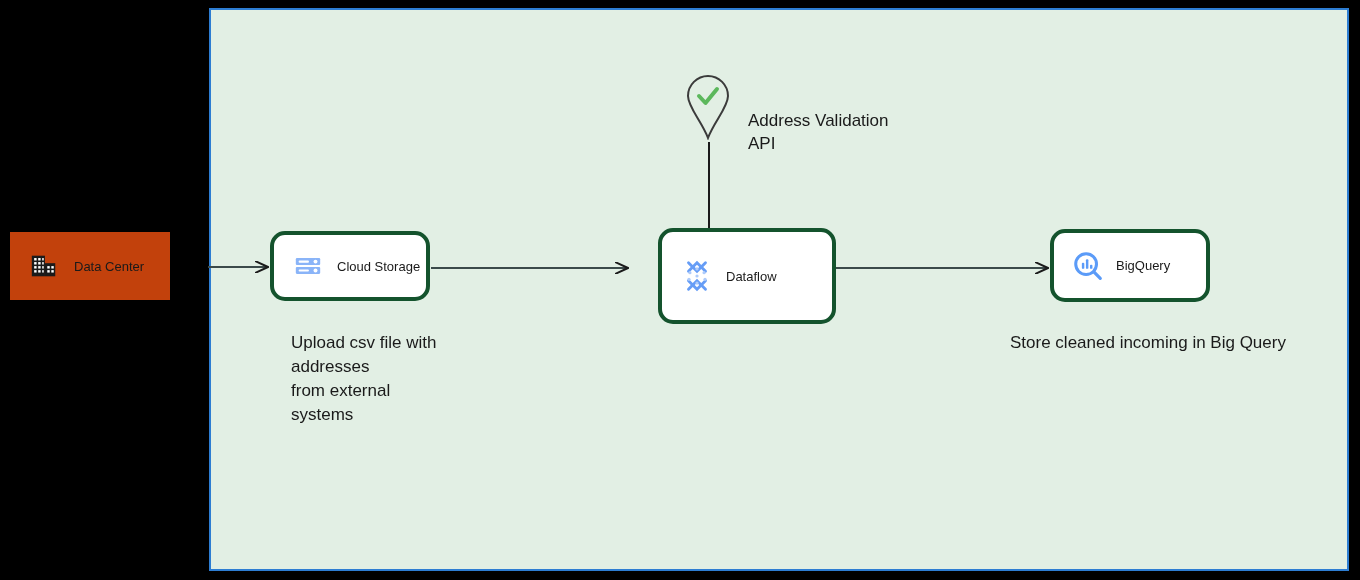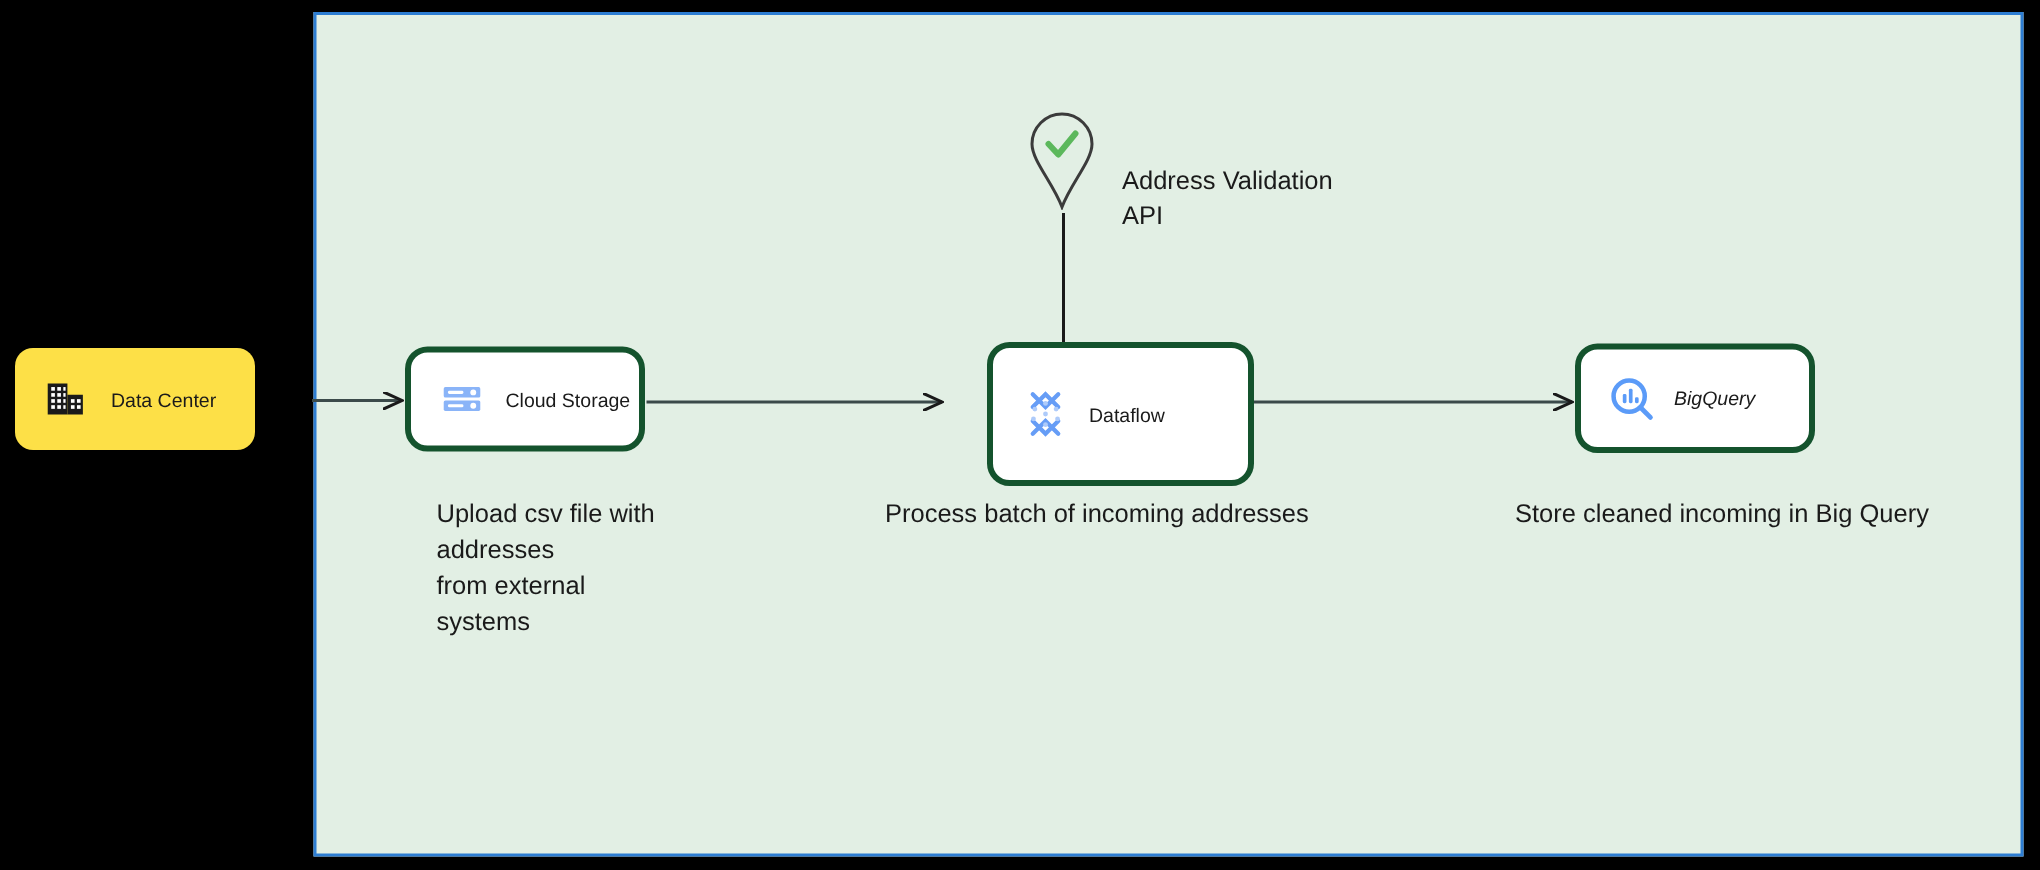--- a/index.html
+++ b/index.html
@@ -35,22 +35,22 @@
     box-sizing: border-box;
   }
 
   
   .datacenter-node {
     position: absolute;
     left: 10px;
     top: 232px;
     width: 160px;
     height: 68px;
-    background: #fde047;
-    border-radius: 12px;
+    background: #c2410c;
+    border-radius: 0;
     display: flex;
     align-items: center;
     box-sizing: border-box;
   }
   .datacenter-node .dc-icon {
     margin-left: 19px;
     width: 30px;
     height: 30px;
     display: block;
     flex: 0 0 auto;
@@ -94,21 +94,21 @@
     width: 178px; height: 96px; margin-left: 28px;
   }
   #node-dataflow .svc-icon { margin-left: 18px; width: 34px; height: 34px; }
   #node-dataflow .svc-label { margin-left: 12px; }
 
   #node-bigquery {
     left: 1050px; top: 229px;
     width: 160px; height: 73px;
   }
   #node-bigquery .svc-icon { margin-left: 17px; width: 34px; height: 34px; }
-  #node-bigquery .svc-label { margin-left: 11px; font-style: italic; }
+  #node-bigquery .svc-label { margin-left: 11px; }
 
   
   .pin-node {
     position: absolute;
     left: 686px;
     top: 74px;
     width: 44px;
     height: 66px;
   }
   .pin-label {
@@ -265,16 +265,15 @@
     <path d="M22 2 C11 2 2 11 2 22 C2 33 16 48 22 64 C28 48 42 33 42 22 C42 11 33 2 22 2 Z" fill="none" stroke="#3b3b3b" stroke-width="2"></path>
     <path d="M13 22 L19.5 29 L31 15" fill="none" stroke="#5cb85c" stroke-width="4" stroke-linecap="round" stroke-linejoin="round"></path>
   </svg>
   <div class="pin-label">Address Validation
 API</div>
 
   <div class="caption" id="caption-upload">Upload csv file with
 addresses
 from external
 systems</div>
-  <div class="caption" id="caption-process">Process batch of incoming addresses</div>
   <div class="caption" id="caption-store">Store cleaned incoming in Big Query</div>
 
 </div>
 
 </body></html>

